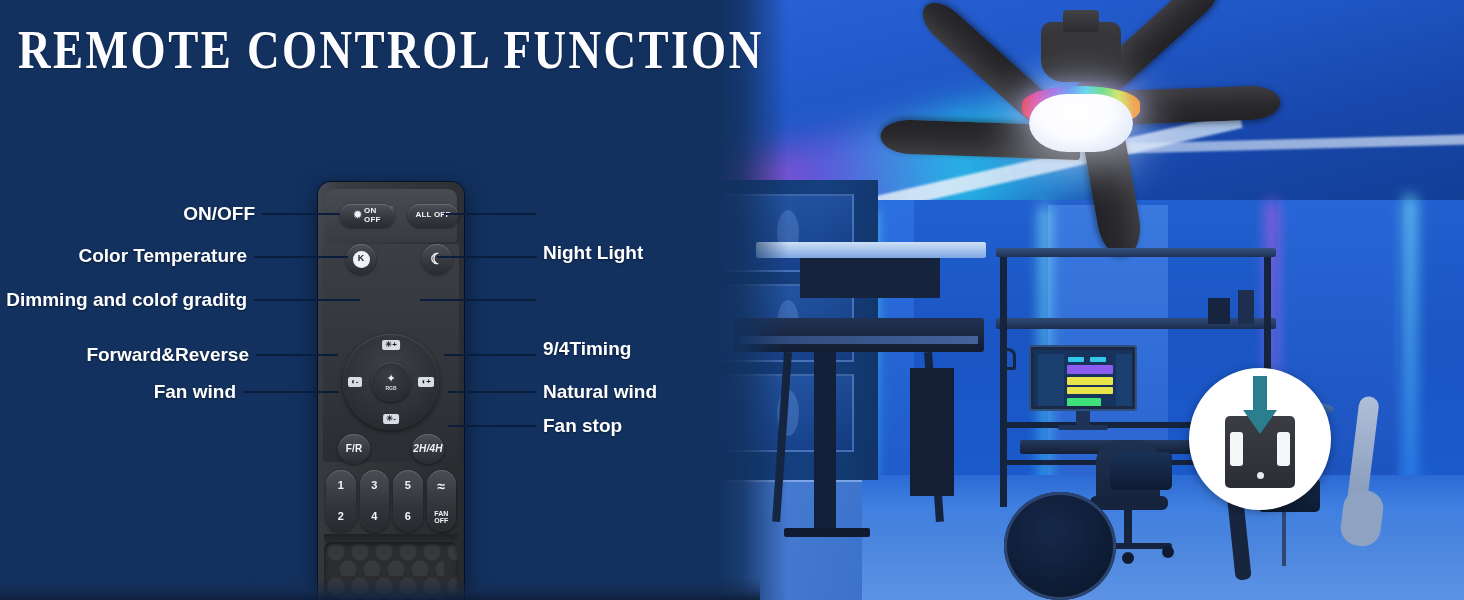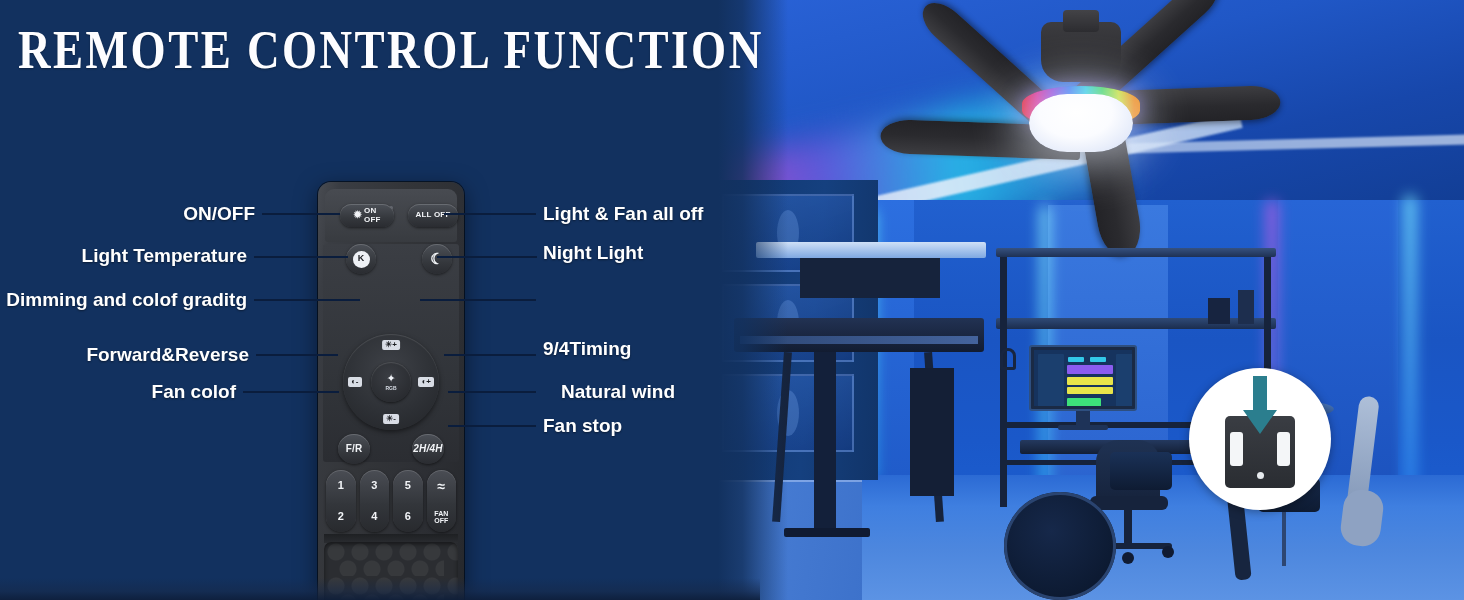--- a/index.html
+++ b/index.html
@@ -399,29 +399,28 @@
   <div class="leader" style="left:437px;top:257px;width:100px;"></div>
   <div class="leader" style="left:254px;top:300px;width:106px;"></div>
   <div class="leader" style="left:420px;top:300px;width:116px;"></div>
   <div class="leader" style="left:256px;top:355px;width:82px;"></div>
   <div class="leader" style="left:444px;top:355px;width:92px;"></div>
   <div class="leader" style="left:243px;top:392px;width:96px;"></div>
   <div class="leader" style="left:448px;top:392px;width:88px;"></div>
   <div class="leader" style="left:448px;top:426px;width:88px;"></div>
 
   <div class="label left" style="left:255px;top:214px;">ON/OFF</div>
-  <div class="label left" style="left:247px;top:256px;">Light Temperature</div>
+  <div class="label left" style="left:247px;top:256px;">Color Temperature</div>
   <div class="label left" style="left:247px;top:300px;">Dimming and colof graditg</div>
   <div class="label left" style="left:249px;top:355px;">Forward&amp;Reverse</div>
-  <div class="label left" style="left:236px;top:392px;">Fan colof</div>
-
-  <div class="label right" style="left:543px;top:214px;">Light &amp; Fan all off</div>
+  <div class="label left" style="left:236px;top:392px;">Fan wind</div>
+
   <div class="label right" style="left:543px;top:253px;">Night Light</div>
   <div class="label right" style="left:543px;top:349px;">9/4Timing</div>
-  <div class="label right" style="left:561px;top:392px;">Natural wind</div>
+  <div class="label right" style="left:543px;top:392px;">Natural wind</div>
   <div class="label right" style="left:543px;top:426px;text-align:right;">Fan stop</div>
 
   <div class="remote">
 
     <div class="remote-topface"></div>
     <div class="ir-dot"></div>
     <div class="remote-midface"></div>
 
     <div class="btn pill" style="left:22px;top:22px;width:54px;height:23px;">
       <span style="font-size:10px;margin-right:2px;">✹</span>

